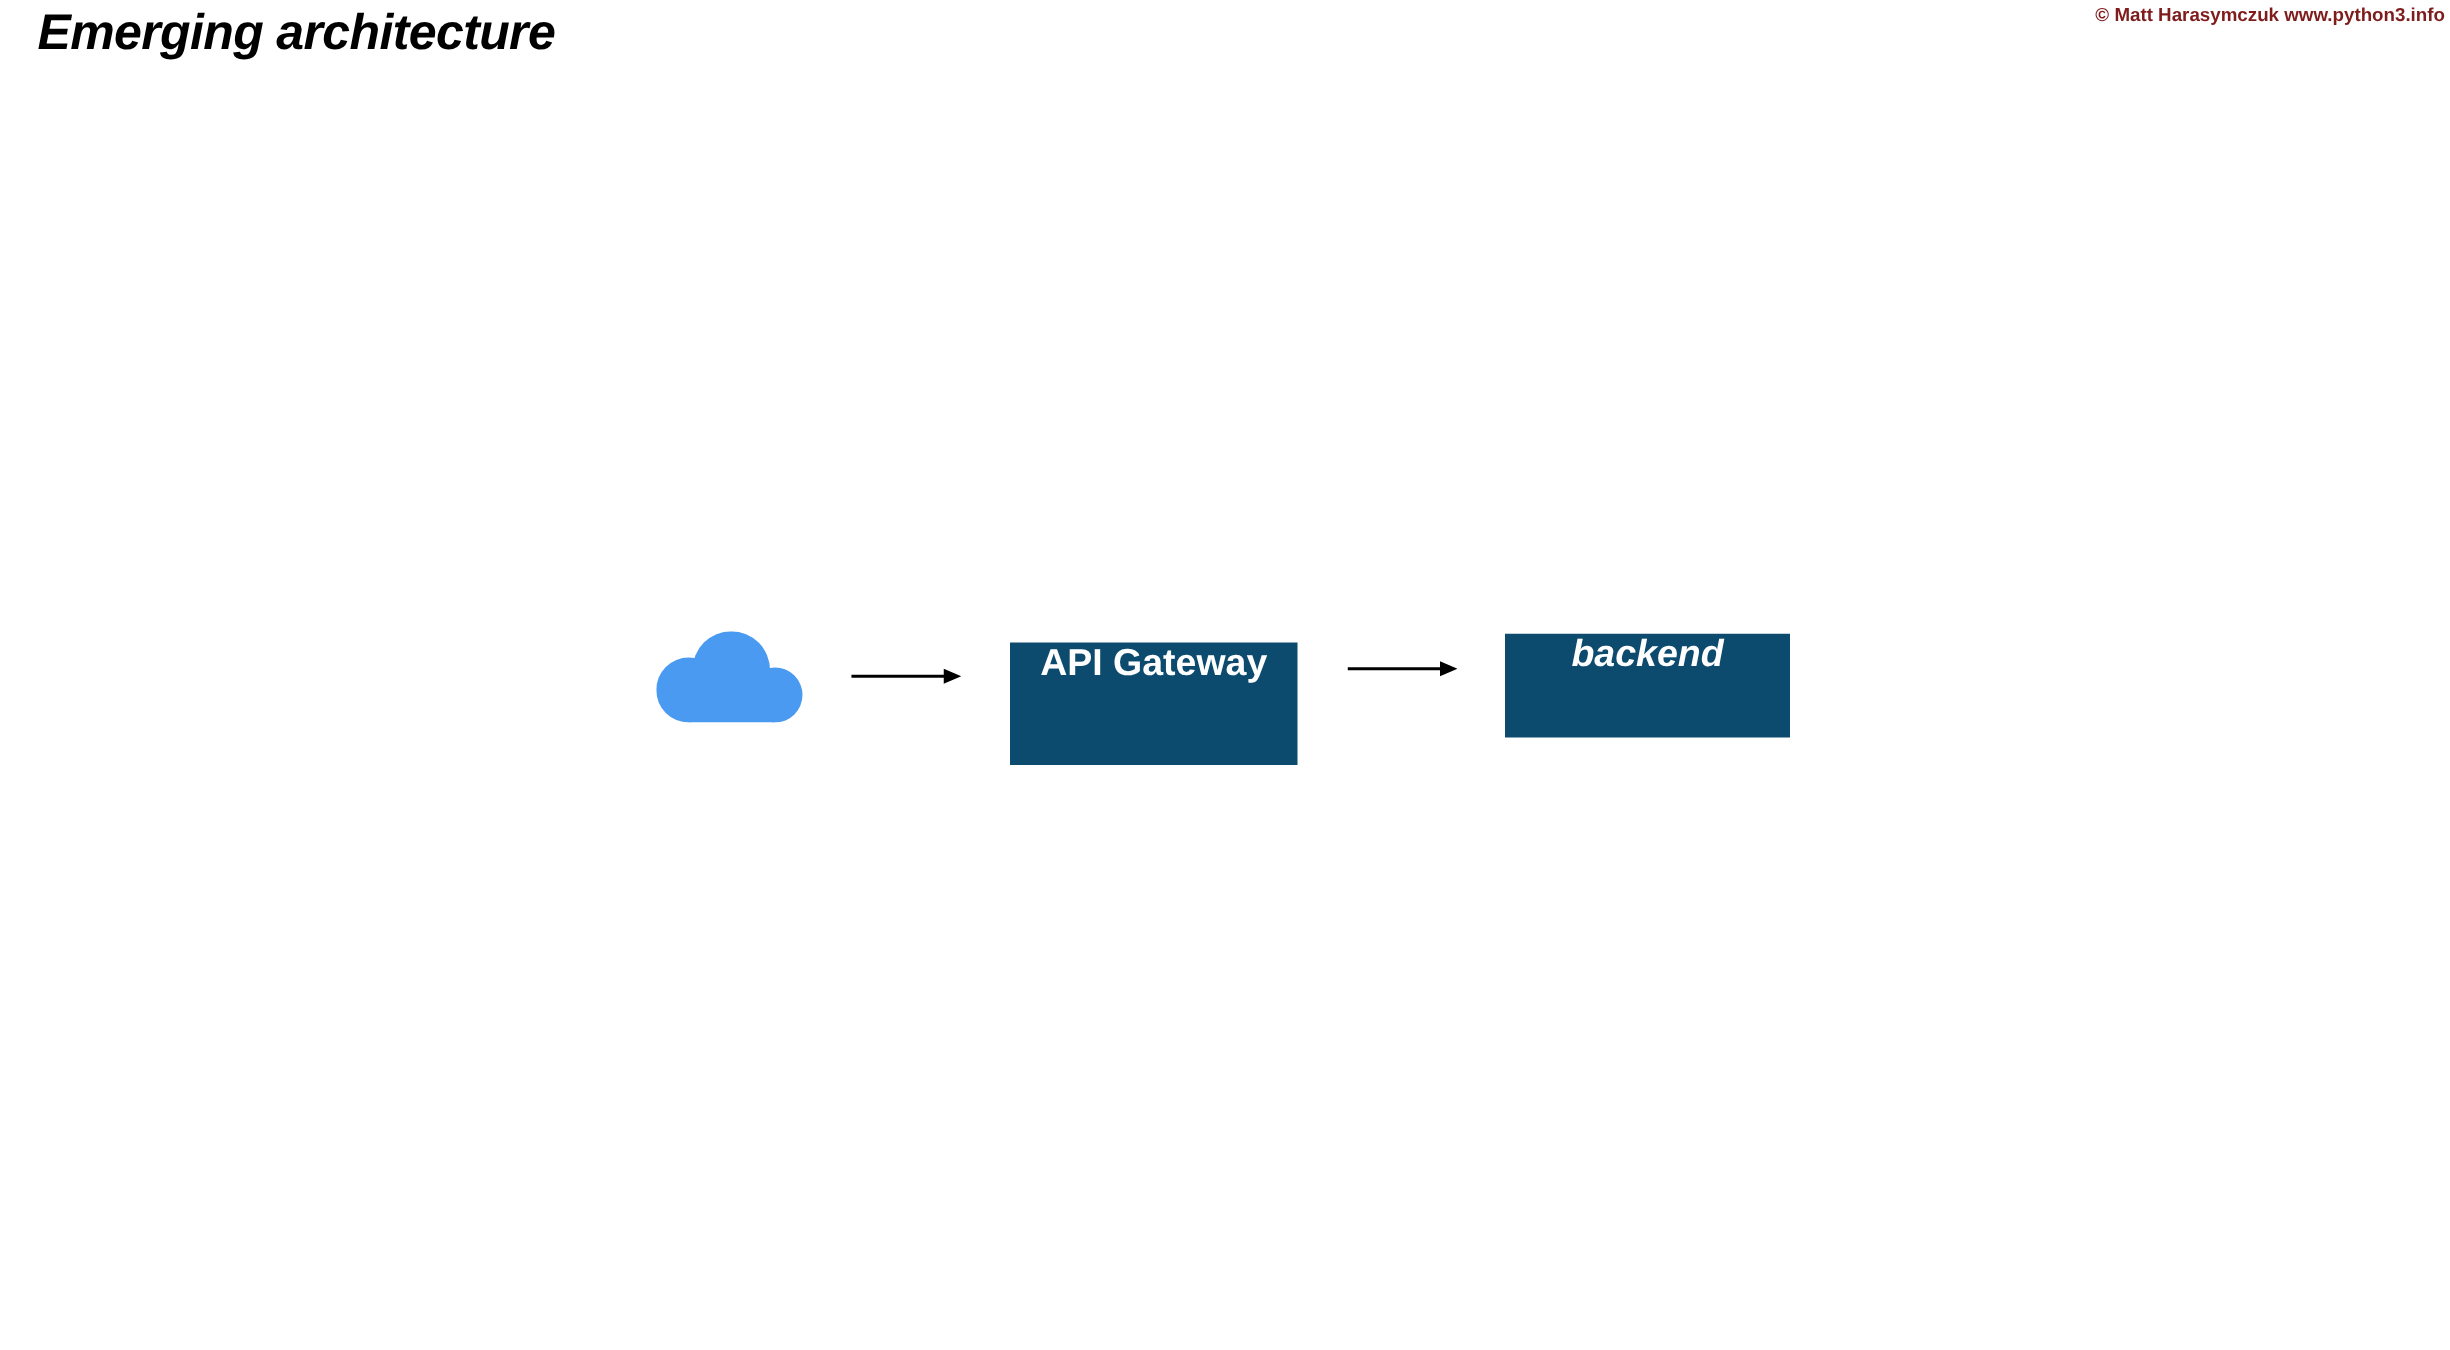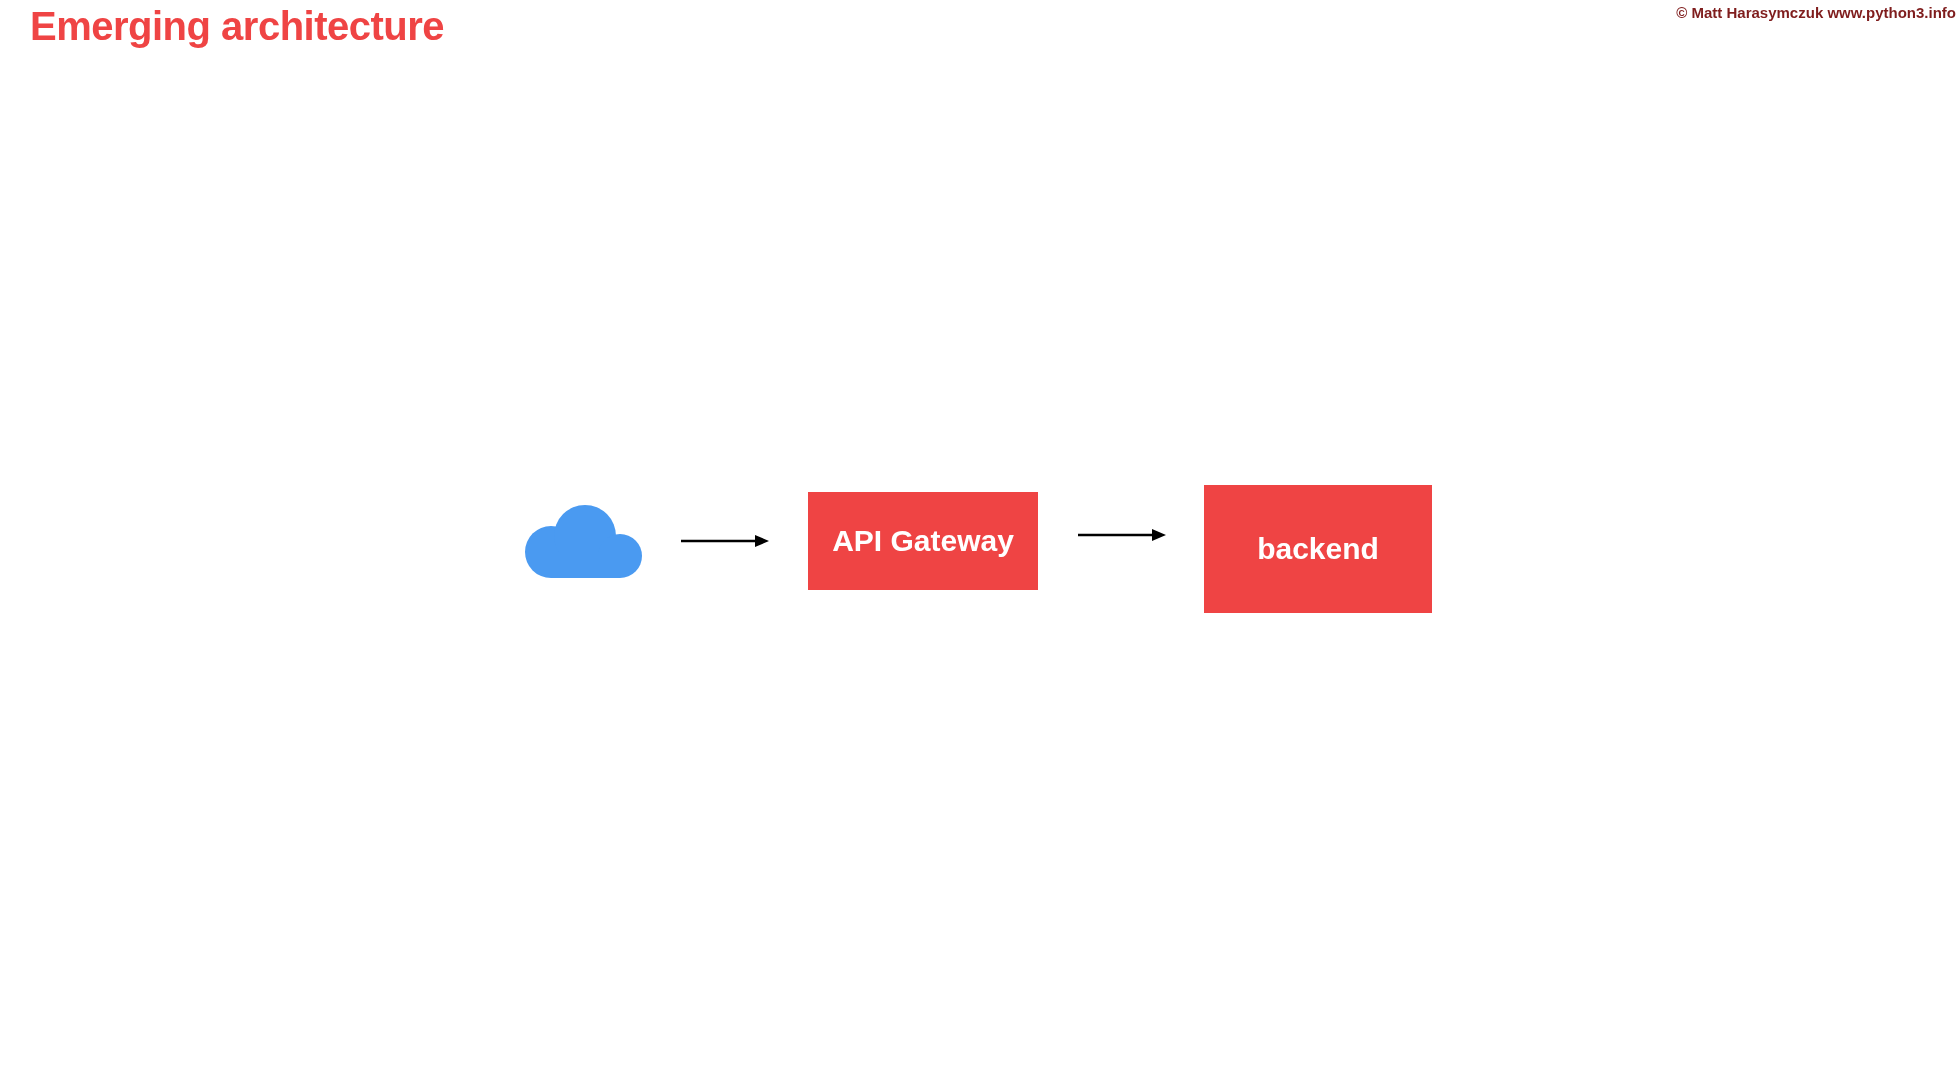--- a/index.html
+++ b/index.html
@@ -17,21 +17,22 @@
   }
   .page-title {
     position: absolute;
     left: 30px;
     top: 2px;
     margin: 0;
     font-size: 40px;
     line-height: 1.2;
     font-weight: 700;
     letter-spacing: -0.5px;
-    color: #ef4444;
+    color: #000000;
+    font-style: italic;
   }
   .copyright {
     position: absolute;
     top: 4px;
     right: 4px;
     font-size: 15px;
     font-weight: 700;
     color: #7f1d1d;
     white-space: nowrap;
   }
@@ -51,36 +52,37 @@
   }
   .arrow {
     position: absolute;
     width: 88px;
     height: 14px;
   }
   .arrow-1 { left: 681px; top: 534px; }
   .arrow-2 { left: 1078px; top: 528px; }
   .node {
     position: absolute;
-    background: #ef4444;
+    background: #0c4a6e;
     display: flex;
-    align-items: center;
     justify-content: center;
+    margin-top: 22px;
   }
   .node-api-gateway {
     left: 808px;
     top: 492px;
     width: 230px;
     height: 98px;
   }
   .node-backend {
     left: 1204px;
     top: 485px;
     width: 228px;
-    height: 128px;
+    height: 83px;
+    font-style: italic;
   }
   .node-label {
     color: #ffffff;
     font-size: 30px;
     font-weight: 700;
     white-space: nowrap;
   }
 </style>
 </head>
 <body>

